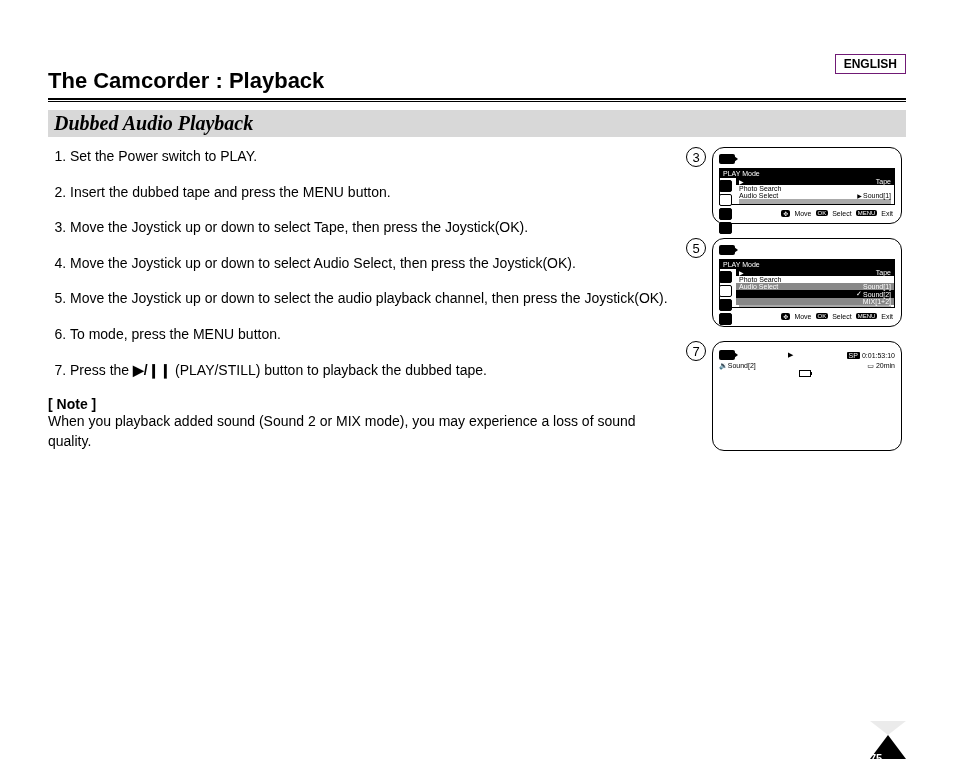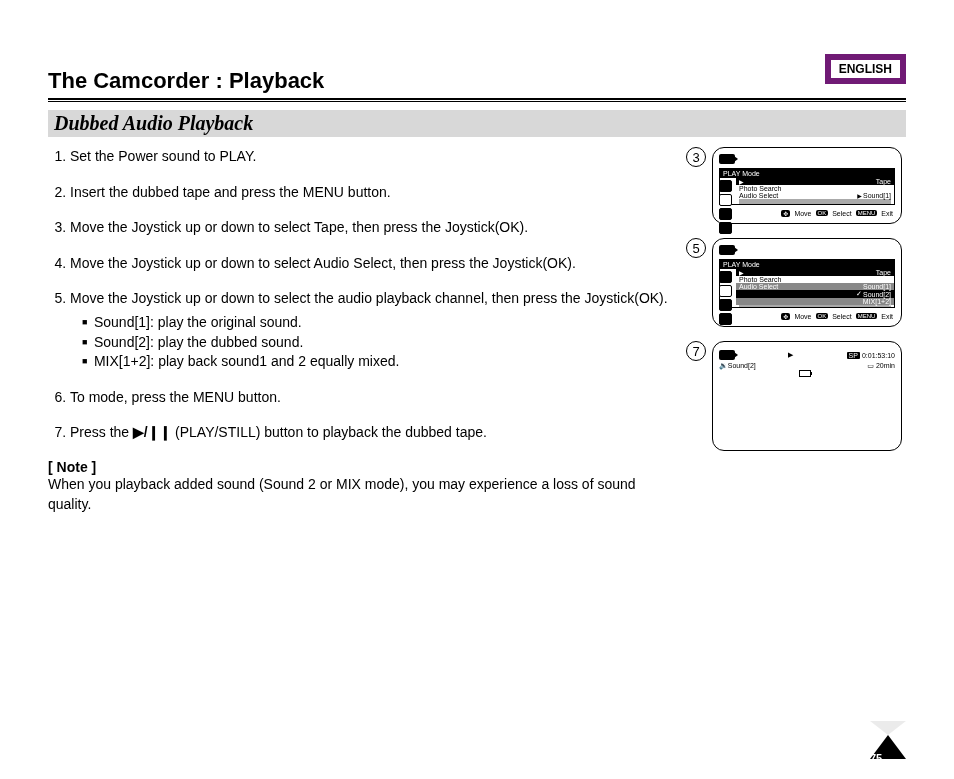--- a/index.html
+++ b/index.html
@@ -12,21 +12,21 @@
     background: #fff;
     position: relative;
   }
   .page {
     padding: 50px 48px 0 48px;
   }
   .lang-box {
     position: absolute;
     top: 54px;
     right: 48px;
-    border: 6px solid #701a75;
+    border: 1px solid #701a75;
     padding: 2px 8px;
     font-size: 12px;
     font-weight: bold;
   }
   .title {
     font-size: 22px;
     font-weight: bold;
     margin-top: 18px;
   }
   .rule-outer { border-top: 2px solid #000; margin-top: 4px; }
@@ -109,38 +109,33 @@
   <div class="title">The Camcorder : Playback</div>
   <div class="rule-outer"></div>
   <div class="rule-inner"></div>
 
   <div class="subheading">Dubbed Audio Playback</div>
 
   <div class="content">
     <div class="left">
       <ol class="steps">
         <li>
-          <span>Set the </span><b>Power</b><span> sound to </span><b>PLAY</b><span>.</span>
+          <span>Set the </span><b>Power</b><span> switch to </span><b>PLAY</b><span>.</span>
         </li>
         <li>
           <span>Insert the dubbed tape and press the </span><b>MENU</b><span> button.</span>
         </li>
         <li>
           <span>Move the </span><b>Joystick</b><span> up or down to select </span><b>Tape</b><span>, then press the </span><b>Joystick(OK)</b><span>.</span>
         </li>
         <li>
           <span>Move the </span><b>Joystick</b><span> up or down to select </span><b>Audio Select</b><span>, then press the </span><b>Joystick(OK)</b><span>.</span>
         </li>
         <li>
           <span>Move the </span><b>Joystick</b><span> up or down to select the audio playback channel, then press the </span><b>Joystick(OK)</b><span>.</span>
-          <ul class="bullets">
-            <li>Sound[1]: play the original sound.</li>
-            <li>Sound[2]: play the dubbed sound.</li>
-            <li>MIX[1+2]: play back sound1 and 2 equally mixed.</li>
-          </ul>
         </li>
         <li>
           <span>To mode, press the </span><b>MENU</b><span> button.</span>
         </li>
         <li>
           <span>Press the </span><span class="play-pause">▶/❙❙</span><span> (PLAY/STILL) button to playback the dubbed tape.</span>
         </li>
       </ol>
       <div class="note-label">[ Note ]</div>
       <div class="note-text">When you playback added sound (Sound 2 or MIX mode), you may experience a loss of sound quality.</div>

